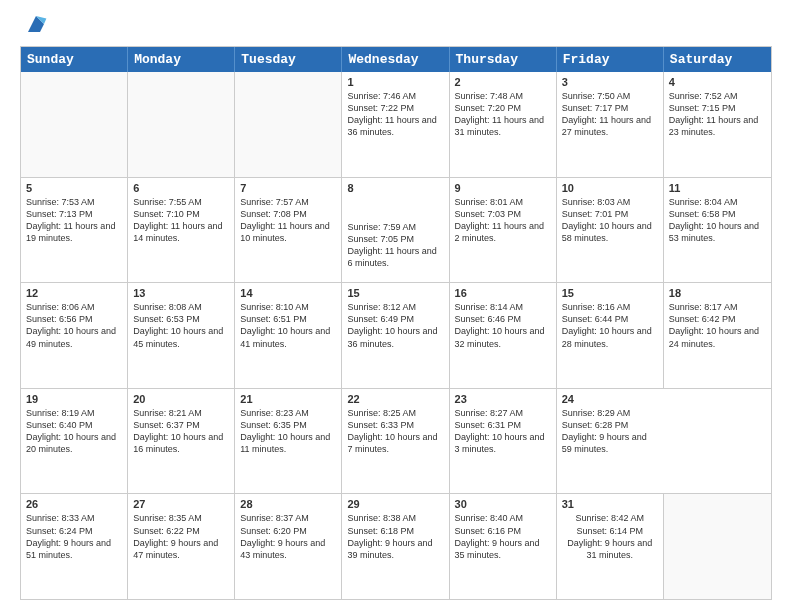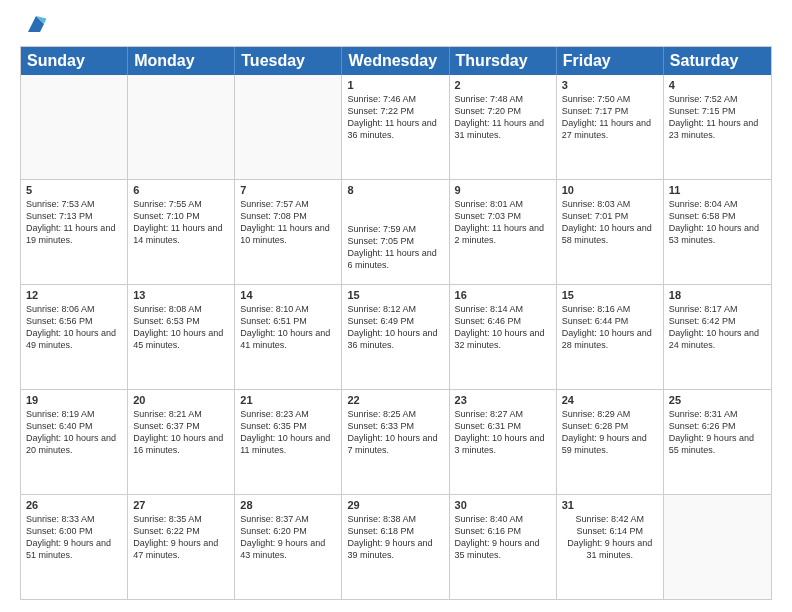--- a/index.html
+++ b/index.html
@@ -67,25 +67,26 @@
       flex-direction: column;
       border: 1px solid #ccc;
     }
     .cal-header {
       display: grid;
       grid-template-columns: repeat(7, 1fr);
       background: #2a6db5;
     }
     .cal-header-cell {
       color: #fff;
-      font-size: 16px;
+      font-size: 13px;
       font-weight: bold;
       padding: 5px 6px;
       text-align: left;
       border-right: 1px solid #5590cc;
+      font-family: Liberation Mono, monospace;
     }
     .cal-header-cell:last-child {
       border-right: none;
     }
     .cal-body {
       flex: 1;
       display: flex;
       flex-direction: column;
     }
     .cal-row {
@@ -303,32 +304,26 @@
             <div class="cell-info" style="white-space: pre-line;">Sunrise: 8:27 AM
 Sunset: 6:31 PM
 Daylight: 10 hours and 3 minutes.</div>
           </div>
           <div class="cal-cell">
             <span class="day-num">24</span>
             <div class="cell-info" style="white-space: pre-line;">Sunrise: 8:29 AM
 Sunset: 6:28 PM
 Daylight: 9 hours and 59 minutes.</div>
           </div>
-          <div class="cal-cell">
-            <span class="day-num">25</span>
-            <div class="cell-info" style="white-space: pre-line;">Sunrise: 8:31 AM
-Sunset: 6:26 PM
-Daylight: 9 hours and 55 minutes.</div>
-          </div>
         </div>
         <div class="cal-row">
           <div class="cal-cell">
             <span class="day-num">26</span>
             <div class="cell-info" style="white-space: pre-line;">Sunrise: 8:33 AM
-Sunset: 6:00 PM
+Sunset: 6:24 PM
 Daylight: 9 hours and 51 minutes.</div>
           </div>
           <div class="cal-cell">
             <span class="day-num">27</span>
             <div class="cell-info" style="white-space: pre-line;">Sunrise: 8:35 AM
 Sunset: 6:22 PM
 Daylight: 9 hours and 47 minutes.</div>
           </div>
           <div class="cal-cell">
             <span class="day-num">28</span>

